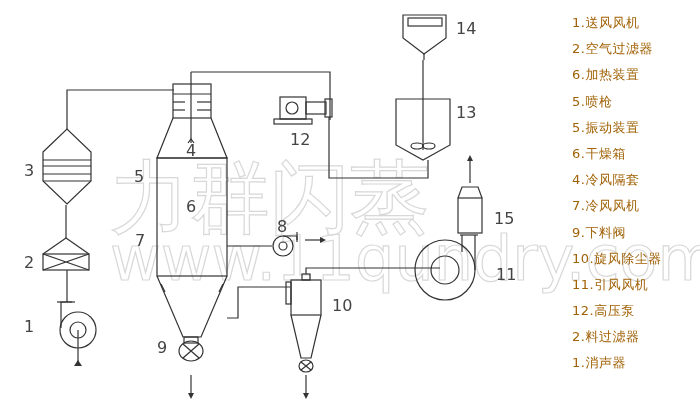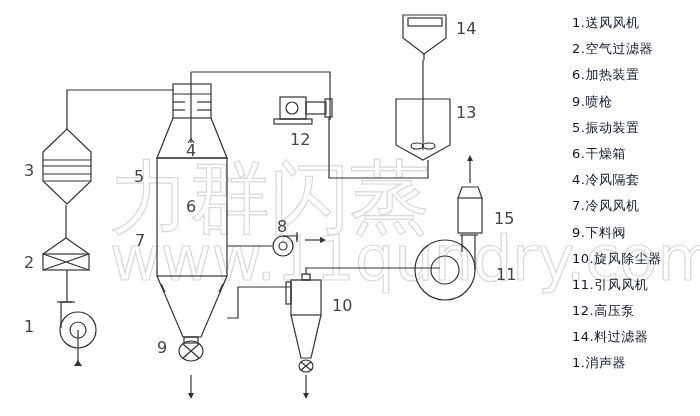--- a/index.html
+++ b/index.html
@@ -1,19 +1,19 @@
 <!DOCTYPE html>
 <html><head>
 <meta charset="utf-8">
 <style>
   html,body{margin:0;padding:0;background:#ffffff;}
   body{width:700px;height:416px;position:relative;overflow:hidden;font-family:"DejaVu Sans",sans-serif;}
   svg{position:absolute;left:0;top:0;}
   .legend{position:absolute;left:572px;top:10px;width:128px;}
-  .legend-item{font-size:13px;color:#0f172a;height:26.2px;line-height:26.2px;white-space:nowrap;letter-spacing:0.5px;}
+  .legend-item{font-size:13px;color:#a16207;height:26.2px;line-height:26.2px;white-space:nowrap;letter-spacing:0.5px;}
   .lbl{font-family:"DejaVu Sans",sans-serif;font-size:16px;fill:#444;}
   .wm{font-family:"DejaVu Sans",sans-serif;fill:none;stroke:#d8d8d8;stroke-width:1.2;}
 </style>
 </head>
 <body>
 
 <svg width="700" height="416" viewBox="0 0 700 416">
 
   <g>
     <text class="wm" x="110" y="225" font-size="80">力群闪蒸</text>
@@ -153,24 +153,24 @@
     <text class="lbl" x="456" y="118">13</text>
     <text class="lbl" x="456" y="34">14</text>
     <text class="lbl" x="494" y="224">15</text>
   </g>
 </svg>
 
 <div class="legend">
   <div class="legend-item">1.送风风机</div>
   <div class="legend-item">2.空气过滤器</div>
   <div class="legend-item">6.加热装置</div>
-  <div class="legend-item">9.喷枪</div>
+  <div class="legend-item">5.喷枪</div>
   <div class="legend-item">5.振动装置</div>
   <div class="legend-item">6.干燥箱</div>
   <div class="legend-item">4.冷风隔套</div>
   <div class="legend-item">7.冷风风机</div>
   <div class="legend-item">9.下料阀</div>
   <div class="legend-item">10.旋风除尘器</div>
   <div class="legend-item">11.引风风机</div>
   <div class="legend-item">12.高压泵</div>
-  <div class="legend-item">14.料过滤器</div>
+  <div class="legend-item">2.料过滤器</div>
   <div class="legend-item">1.消声器</div>
 </div>
 
 </body></html>

